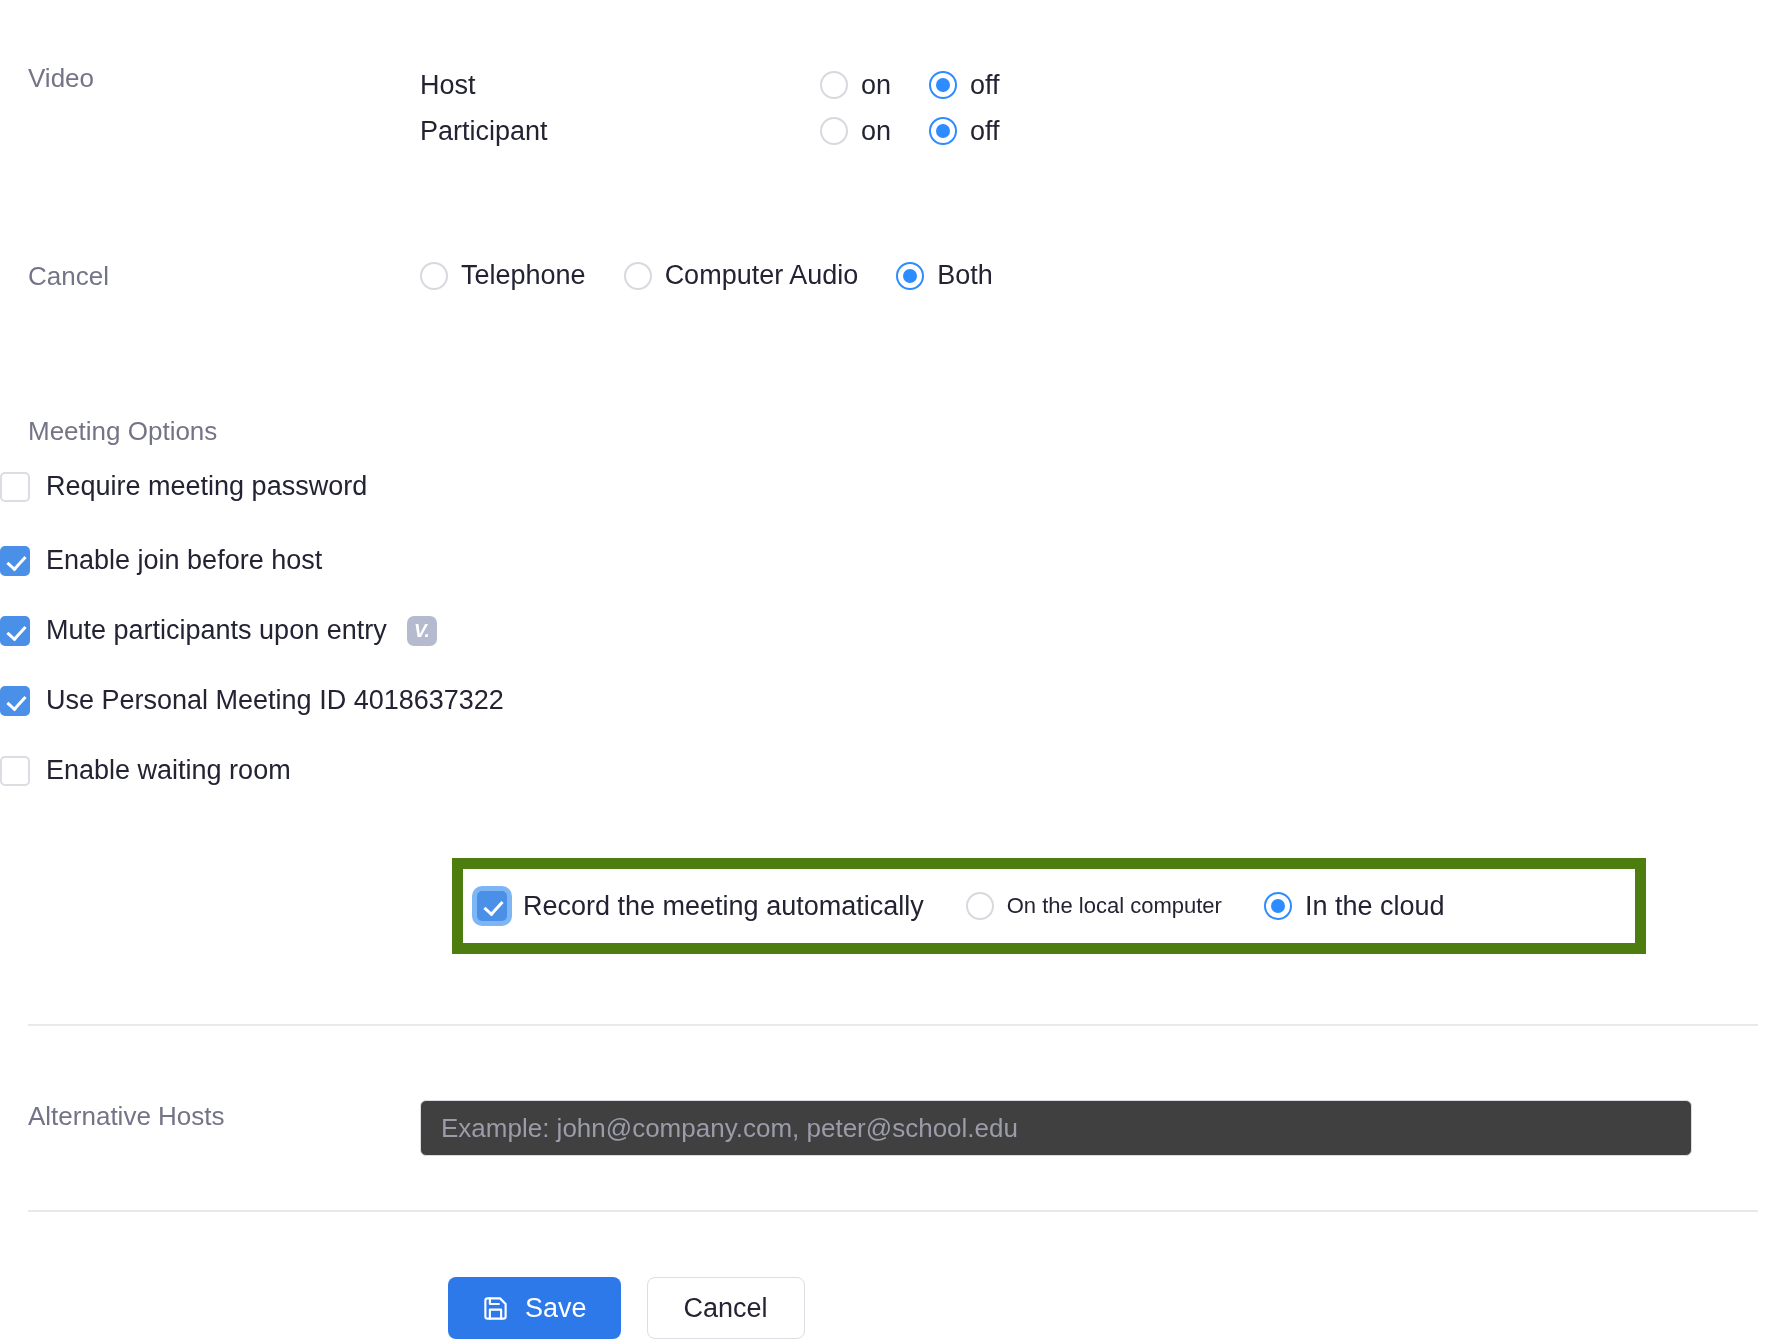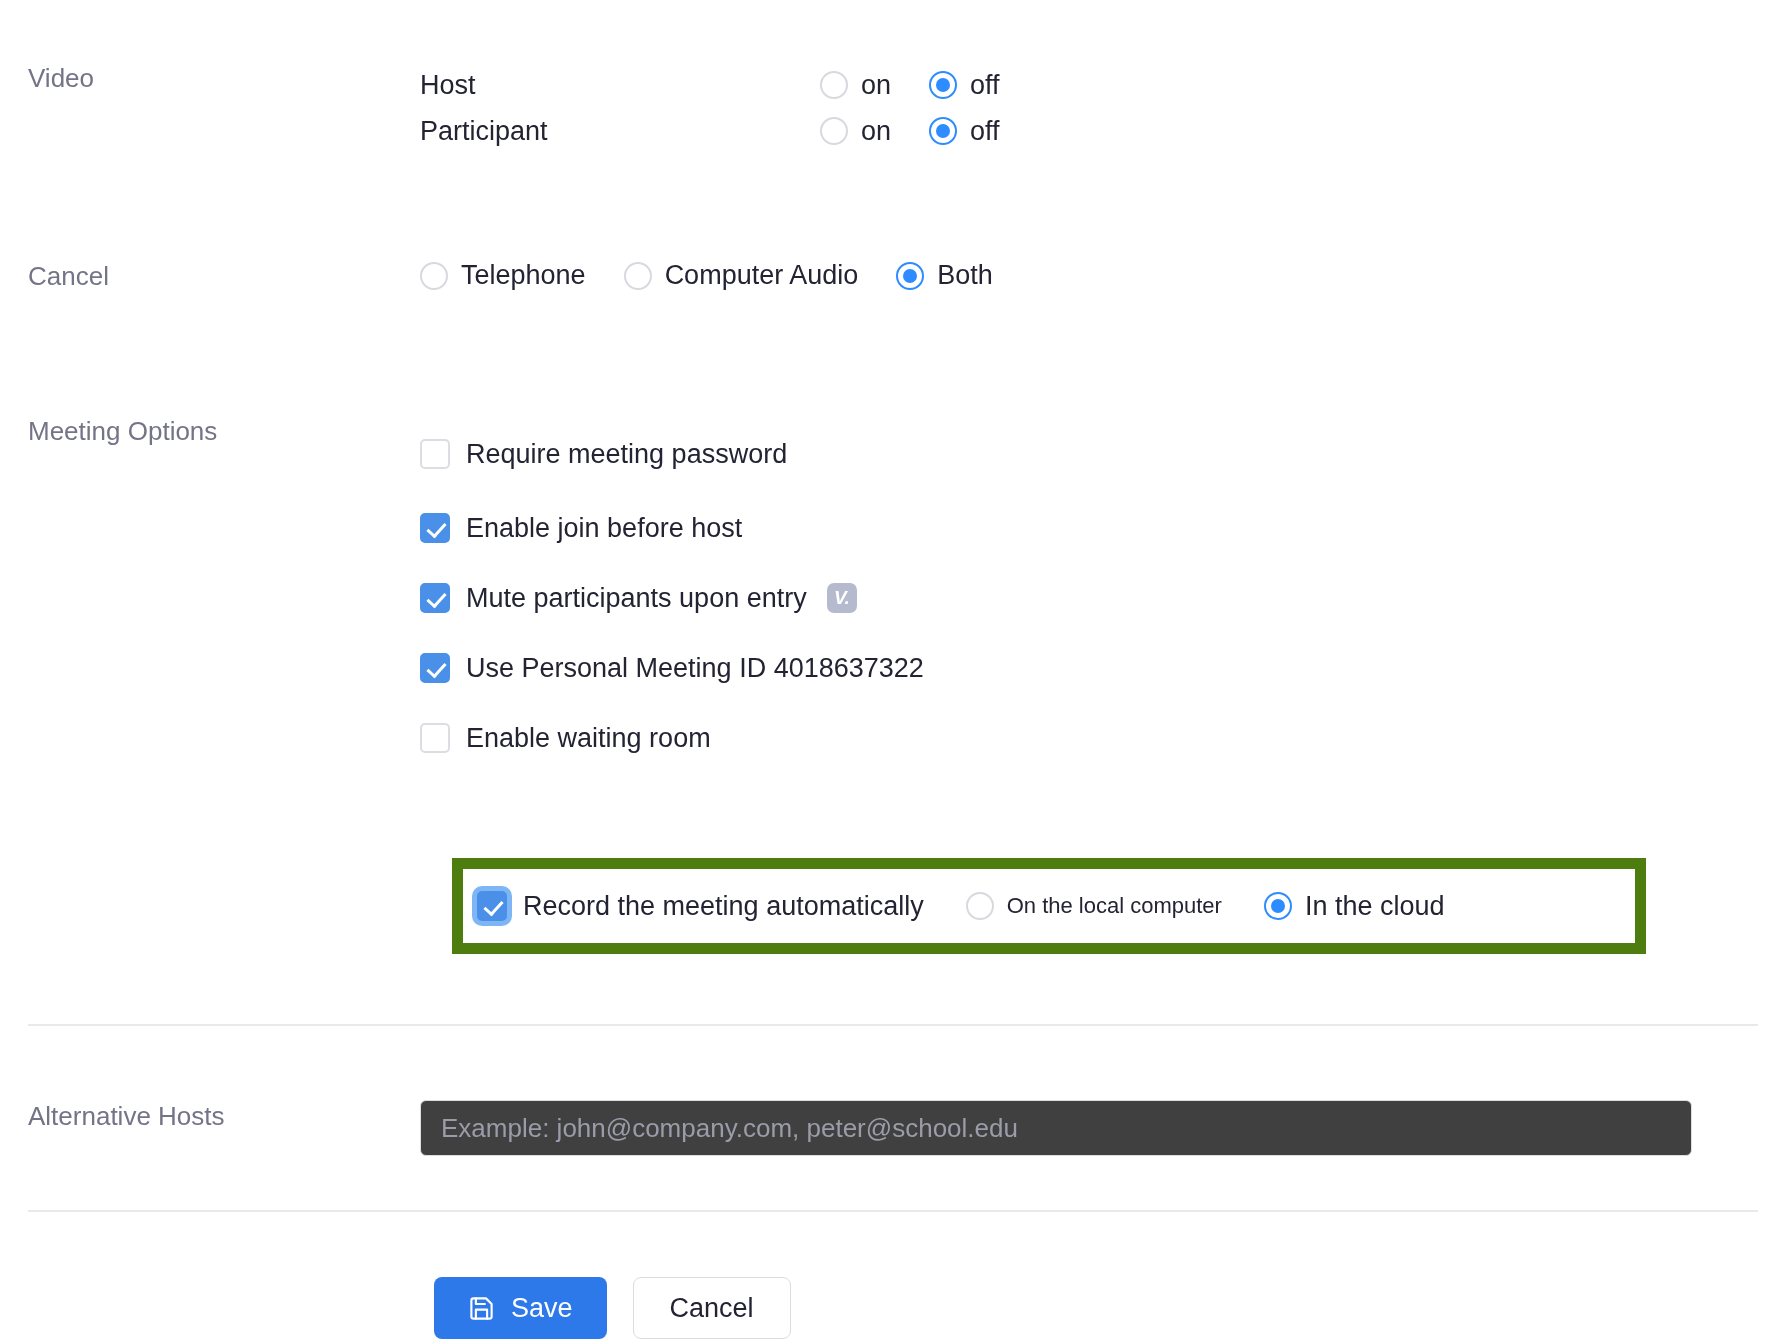--- a/index.html
+++ b/index.html
@@ -259,21 +259,21 @@
           <span class="rlabel">Computer Audio</span>
         </div>
         <div class="radio-item">
           <span class="radio checked"></span>
           <span class="rlabel">Both</span>
         </div>
       </div>
     </div>
   </div>
 
-  <div class="form-row" style="top:415px;">
+  <div class="form-row" style="top:415px;flex-direction:column;">
     <div class="row-label">Meeting Options</div>
     <div class="row-body">
 
       <div class="check-line" style="height:78px;">
         <span class="checkbox"></span>
         <span class="check-label">Require meeting password</span>
       </div>
 
       <div class="check-line" style="height:70px;">
         <span class="checkbox checked"></span>
@@ -324,21 +324,21 @@
     <div class="row-label">Alternative Hosts</div>
     <div class="row-body">
       <div class="text-input">
         <span class="ph">Example: john@company.com, peter@school.edu</span>
       </div>
     </div>
   </div>
 
   <div class="divider" style="top:1210px;"></div>
 
-  <div class="btn-row" style="position:absolute; left:434px; top:1277px;">
+  <div class="btn-row" style="position:absolute; left:448px; top:1277px;">
 
     <div class="btn btn-save">
       <span class="save-icon">
         <svg width="27" height="27" viewBox="0 0 24 24" fill="none" stroke="#ffffff" stroke-width="1.9" stroke-linecap="round" stroke-linejoin="round">
           <path d="M19 21H5a2 2 0 0 1-2-2V5a2 2 0 0 1 2-2h11l5 5v11a2 2 0 0 1-2 2z"></path>
           <polyline points="17 21 17 13 7 13 7 21"></polyline>
           <polyline points="7 3 7 8 15 8"></polyline>
         </svg>
       </span>
       <span>Save</span>

